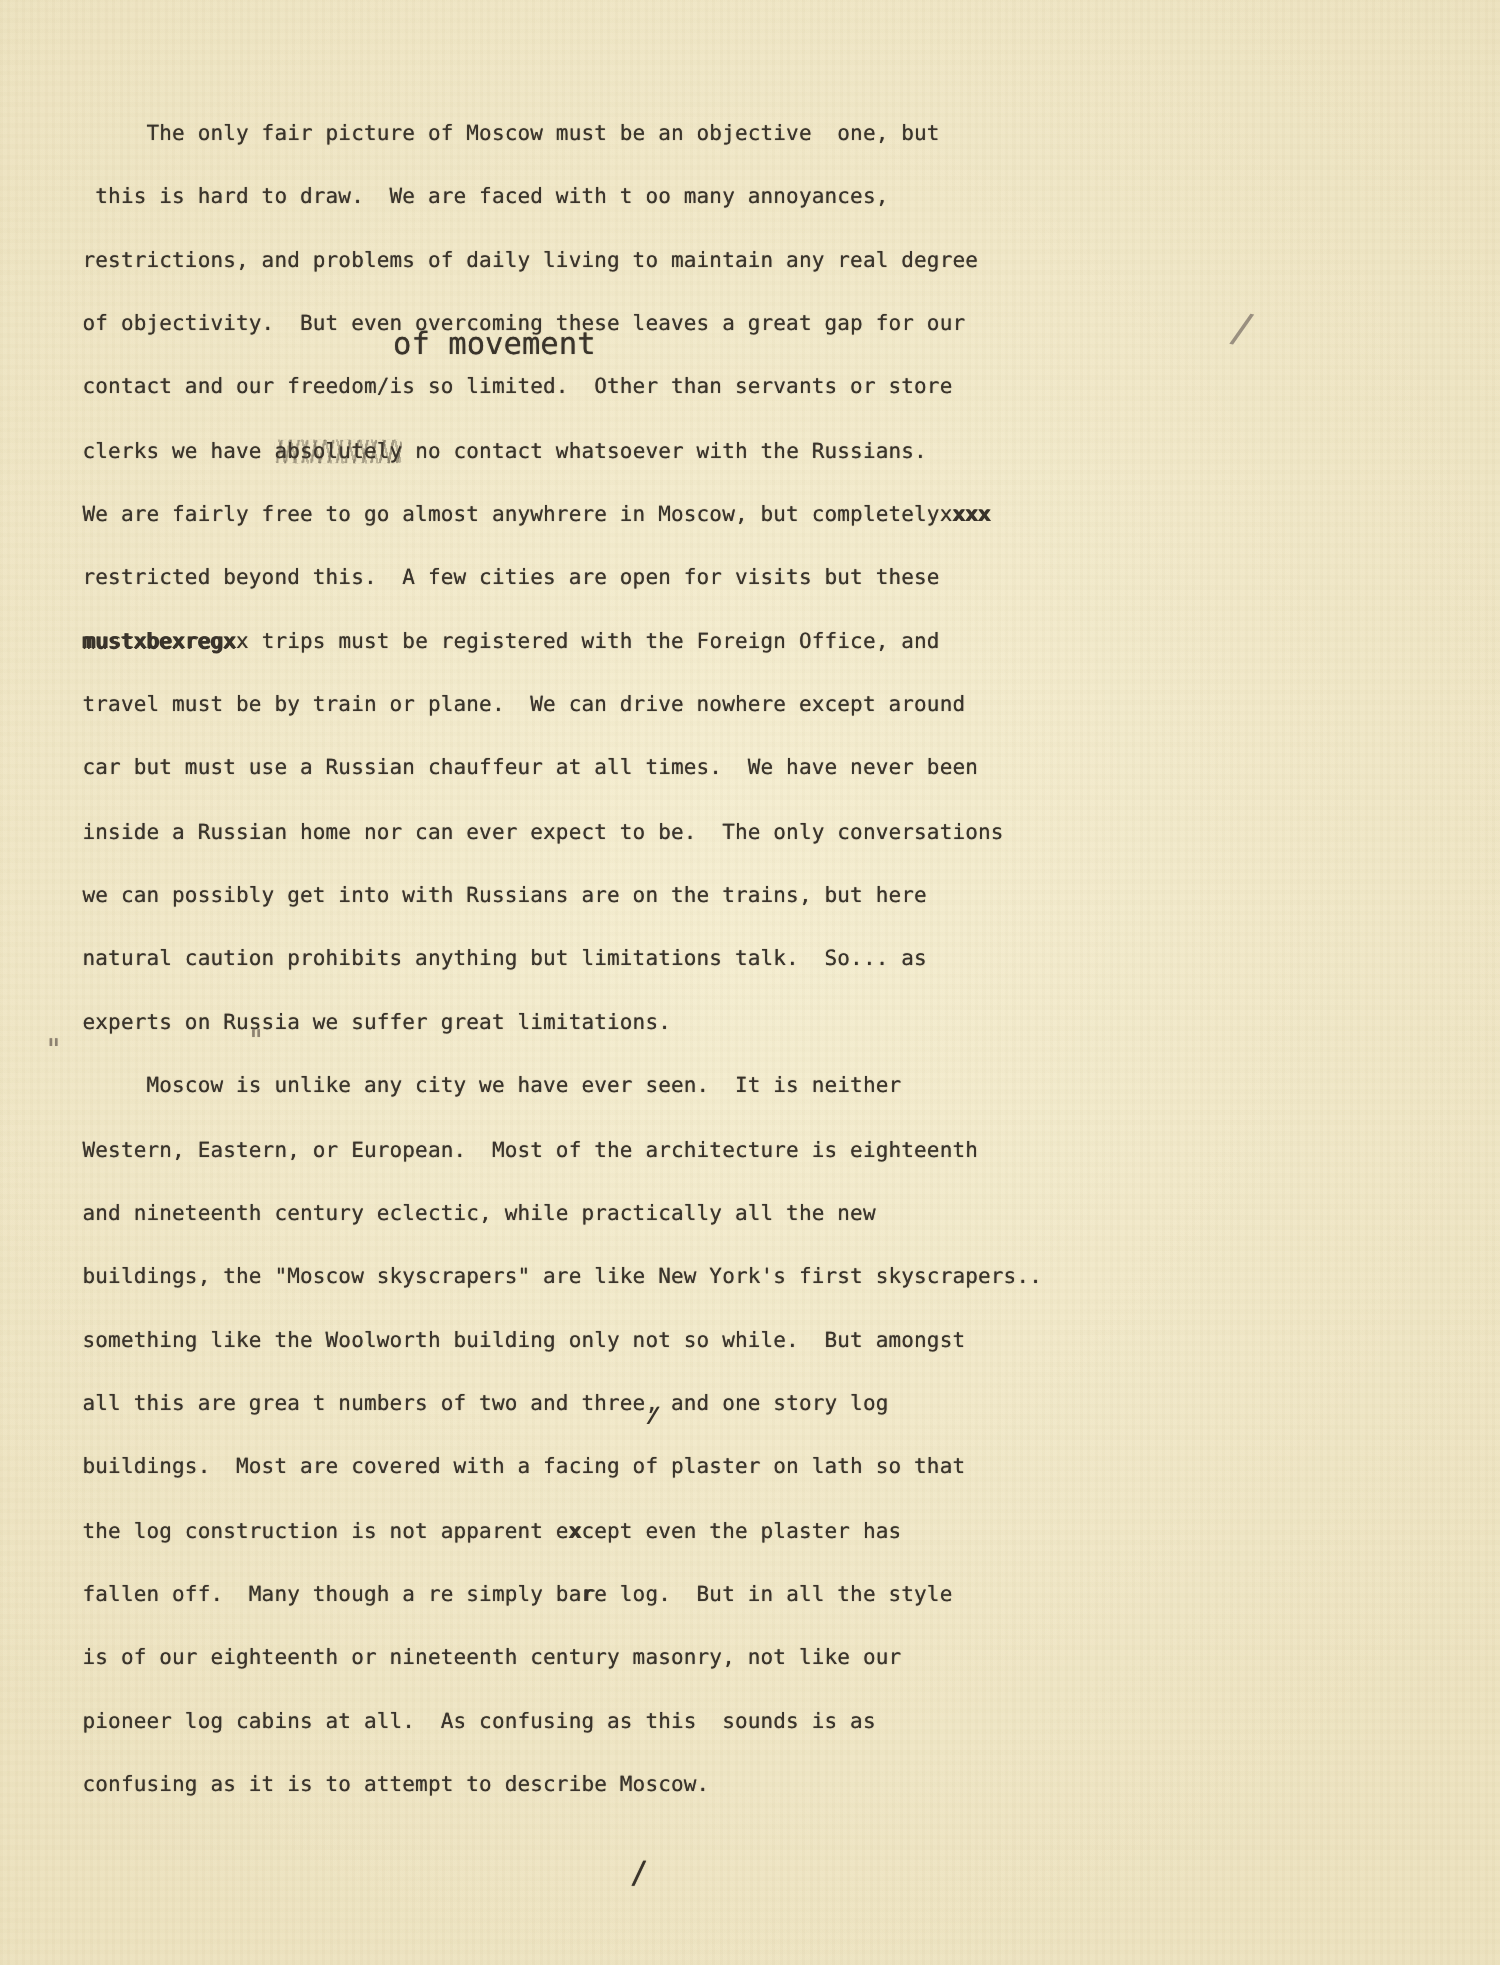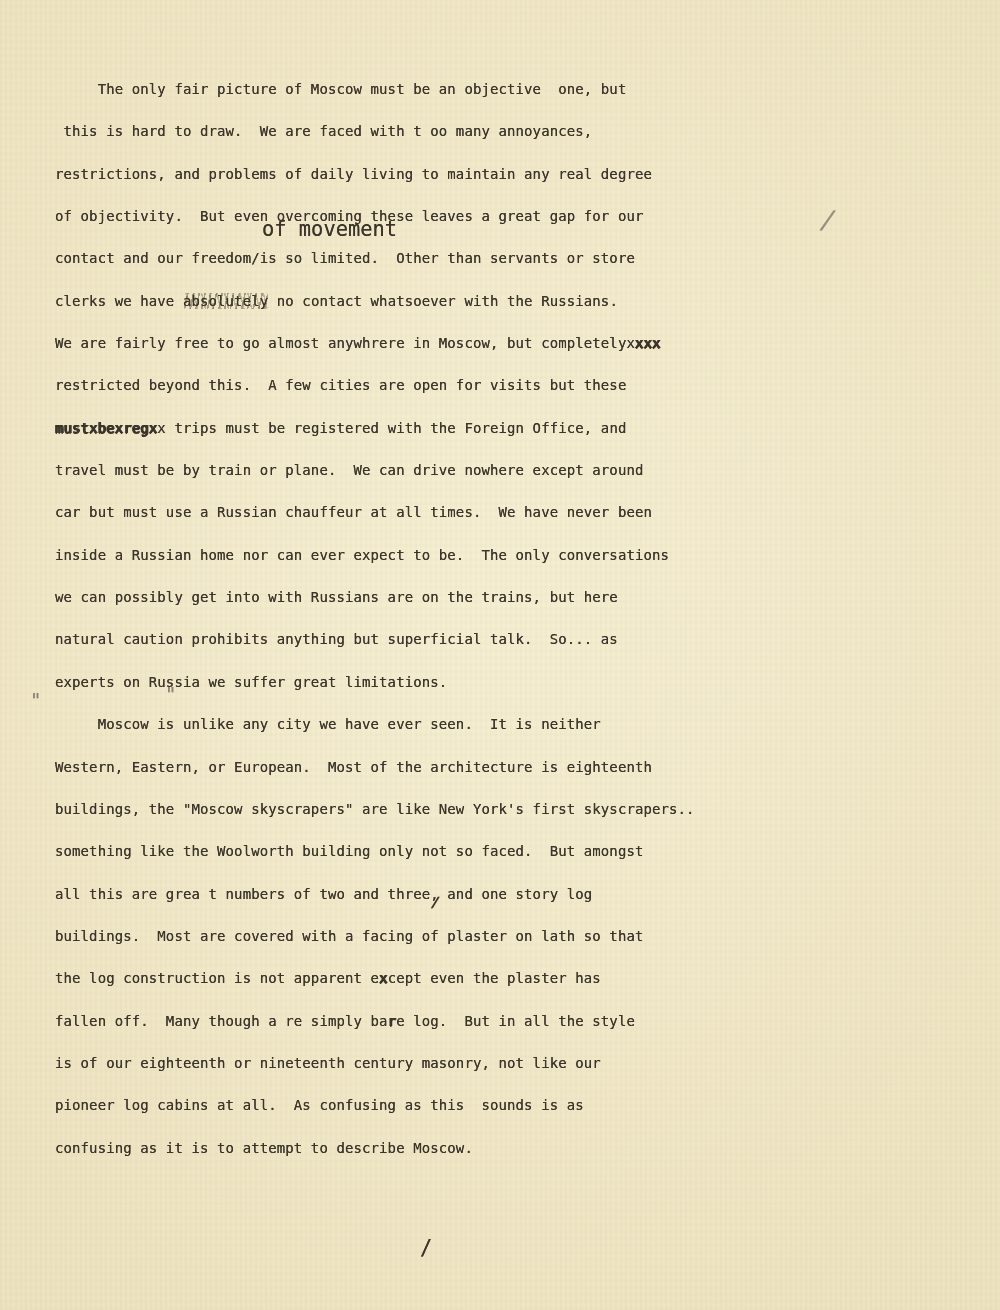--- a/index.html
+++ b/index.html
@@ -105,26 +105,27 @@
       <div class="line"><span>of objectivity.  But even overcoming these leaves a great gap for our</span></div>
       <div class="line"><span>contact and our freedom/is so limited.  Other than servants or store</span></div>
       <div class="line"><span>clerks we have </span><span class="scribble">absolutely</span><span> no contact whatsoever with the Russians.</span></div>
       <div class="line"><span>We are fairly free to go almost anywhrere in Moscow, but completelyx</span><span class="overtype">xxx</span></div>
       <div class="line"><span>restricted beyond this.  A few cities are open for visits but these</span></div>
       <div class="line"><span class="overtype">mustxbexregx</span><span>x trips must be registered with the Foreign Office, and</span></div>
       <div class="line"><span>travel must be by train or plane.  We can drive nowhere except around</span></div>
       <div class="line"><span>car but must use a Russian chauffeur at all times.  We have never been</span></div>
       <div class="line"><span>inside a Russian home nor can ever expect to be.  The only conversations</span></div>
       <div class="line"><span>we can possibly get into with Russians are on the trains, but here</span></div>
-      <div class="line"><span>natural caution prohibits anything but superficial talk.  So... as</span></div>
+      <div class="line"><span>natural caution prohibits anything but limitations talk.  So... as</span></div>
       <div class="line"><span>experts on Russia we suffer great limitations.</span></div>
       <div class="line"><span>     Moscow is unlike any city we have ever seen.  It is neither</span></div>
       <div class="line"><span>Western, Eastern, or European.  Most of the architecture is eighteenth</span></div>
+      <div class="line"><span>and nineteenth century eclectic, while practically all the new</span></div>
       <div class="line"><span>buildings, the "Moscow skyscrapers" are like New York's first skyscrapers..</span></div>
-      <div class="line"><span>something like the Woolworth building only not so faced.  But amongst</span></div>
+      <div class="line"><span>something like the Woolworth building only not so while.  But amongst</span></div>
       <div class="line"><span>all this are grea t numbers of two and three</span><span class="slashed">,</span><span> and one story log</span></div>
       <div class="line"><span>buildings.  Most are covered with a facing of plaster on lath so that</span></div>
       <div class="line"><span>the log construction is not apparent e</span><span class="overtype">x</span><span>cept even the plaster has</span></div>
       <div class="line"><span>fallen off.  Many though a re simply ba</span><span class="overtype">r</span><span>e log.  But in all the style</span></div>
       <div class="line"><span>is of our eighteenth or nineteenth century masonry, not like our</span></div>
       <div class="line"><span>pioneer log cabins at all.  As confusing as this  sounds is as</span></div>
       <div class="line"><span>confusing as it is to attempt to describe Moscow.</span></div>
     </div>
 <span class="annotation ink" style="left: 262px; top: 219px;">of movement</span>
     <span class="annotation pen-slash" style="left: 820px; top: 206px;">/</span>

